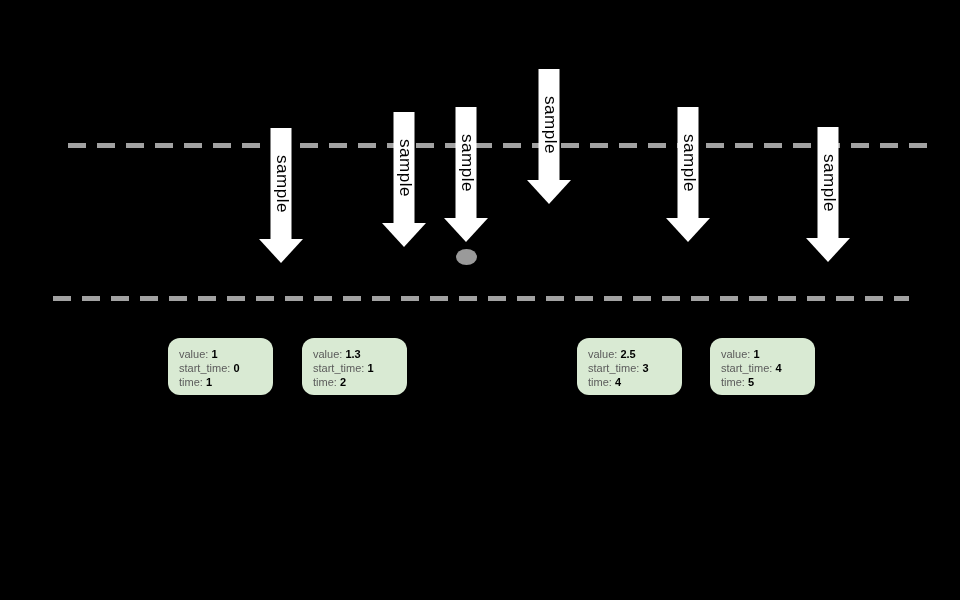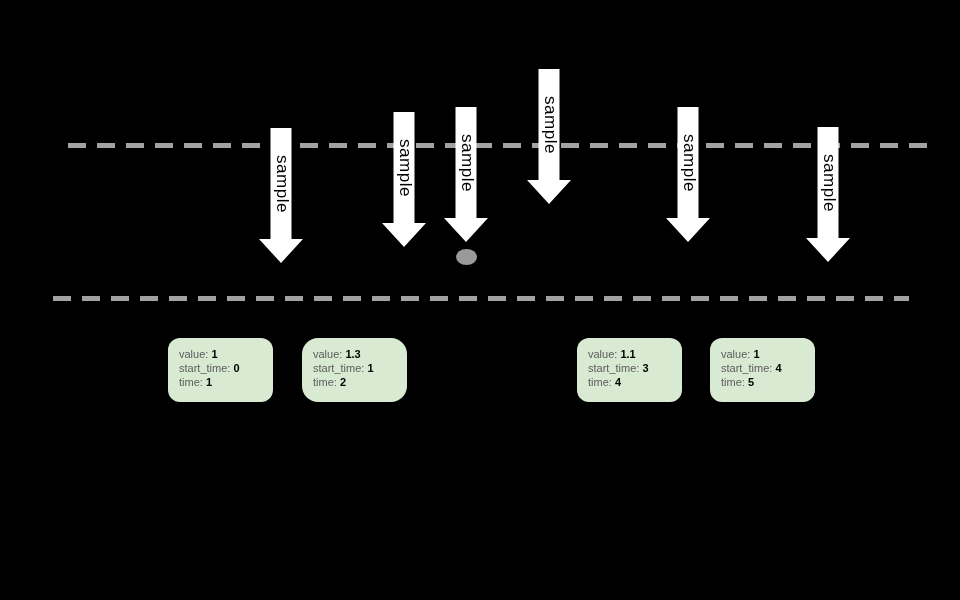--- a/index.html
+++ b/index.html
@@ -81,36 +81,36 @@
     border-radius: 50%;
     background: #9a9a9a;
     z-index: 2;
   }
 
   
   .sbox {
     position: absolute;
     top: 338px;
     width: 105px;
-    height: 64px;
+    height: 57px;
     background: #d9ead3;
     border-radius: 12px;
     box-sizing: border-box;
     padding: 9px 11px;
     z-index: 2;
   }
   .sbox .row {
     font-size: 11px;
     line-height: 14px;
     white-space: nowrap;
   }
   .sbox .lbl { color: #5b5b5b; }
   .sbox .val { color: #000000; font-weight: 700; }
   .sbox.b1 { left: 168px; }
-  .sbox.b2 { left: 302px; border-radius: 16px; }
+  .sbox.b2 { left: 302px; }
   .sbox.b3 { left: 442px; }
   .sbox.b4 { left: 577px; }
   .sbox.b5 { left: 710px; }
 </style>
 </head>
 <body>
 
 <div class="stage">
 
   <div class="dash-line upper"></div>
@@ -187,21 +187,21 @@
     <div class="row">
       <span class="lbl">time:</span>
       <span class="val">2</span>
     </div>
   </div>
 
 
   <div class="sbox b4">
     <div class="row">
       <span class="lbl">value:</span>
-      <span class="val">1.1</span>
+      <span class="val">2.5</span>
     </div>
     <div class="row">
       <span class="lbl">start_time:</span>
       <span class="val">3</span>
     </div>
     <div class="row">
       <span class="lbl">time:</span>
       <span class="val">4</span>
     </div>
   </div>

